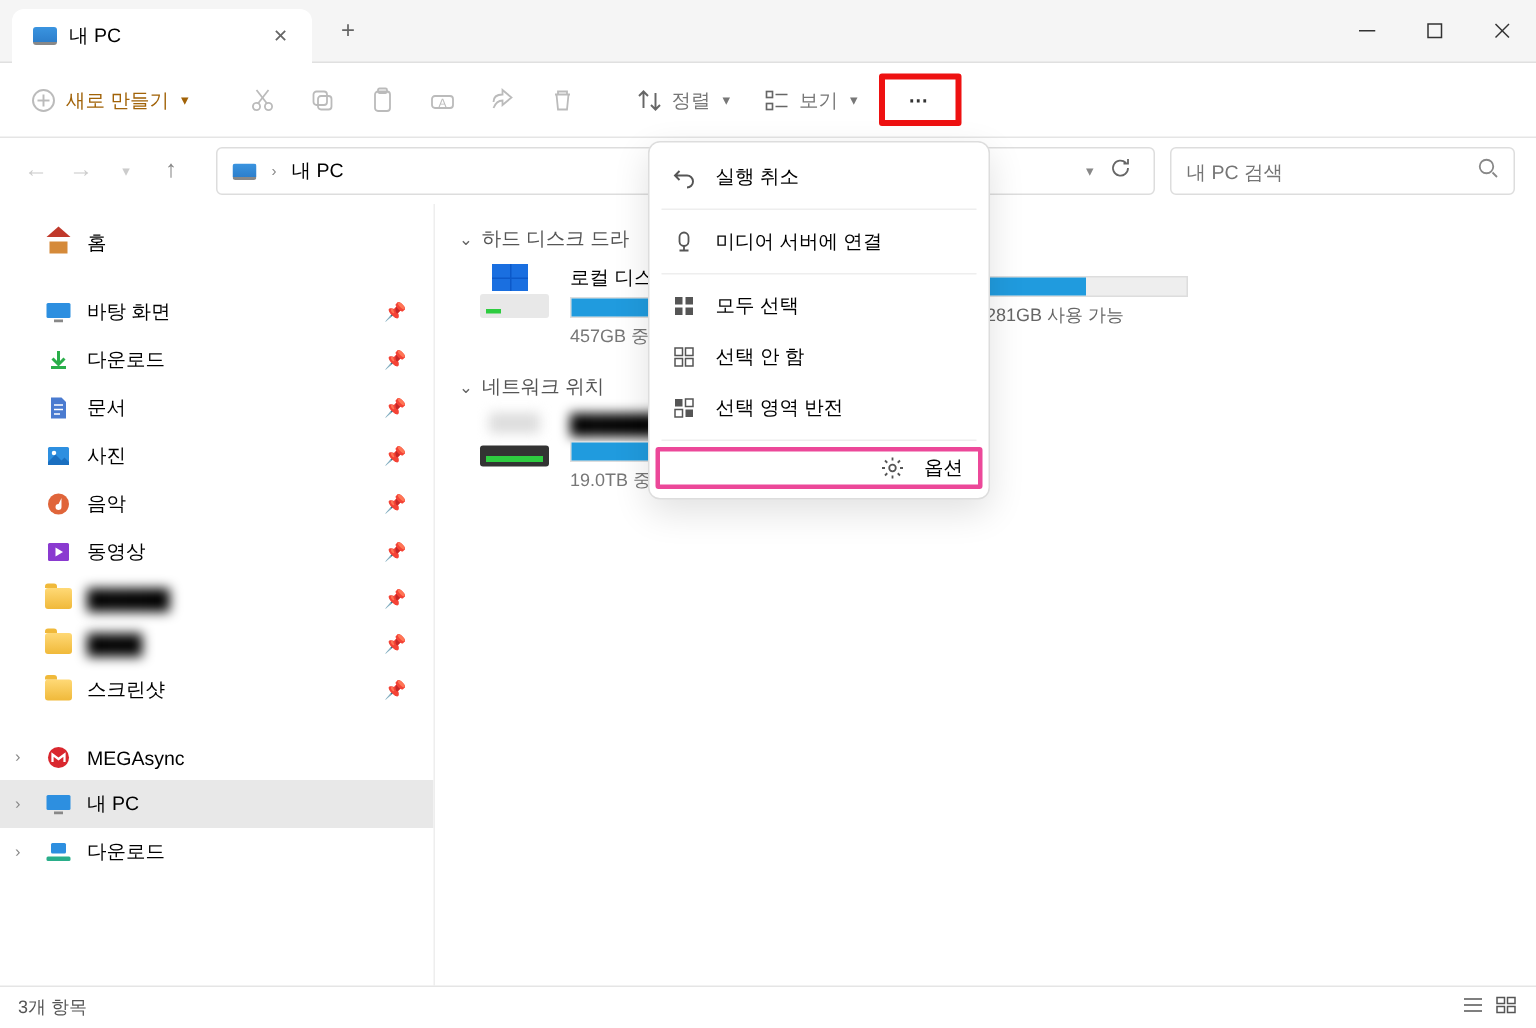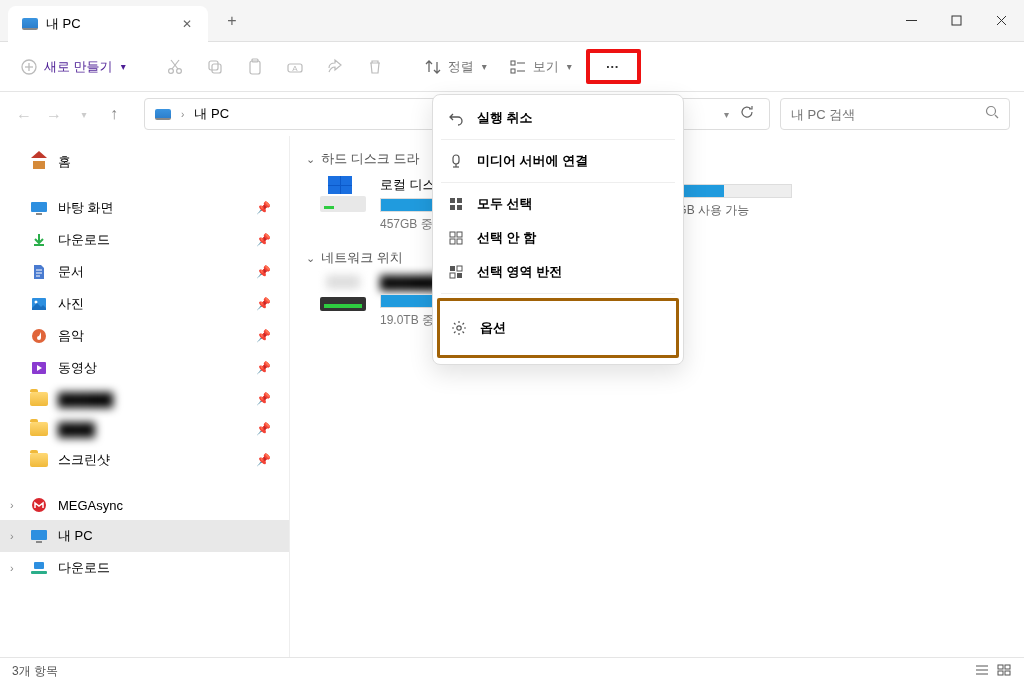--- a/index.html
+++ b/index.html
@@ -12,21 +12,21 @@
     .tab-title { font-size: 13px; flex: 1; }
     .tab-close { width: 12px; font-size: 12px; color: #666; cursor: pointer; }
     .newtab { margin-left: 10px; font-size: 16px; color: #666; width: 28px; height: 28px; display: flex; align-items: center; justify-content: center; border-radius: 4px; }
     .winbtns { margin-left: auto; display: flex; }
     .winbtn { width: 45px; height: 42px; display: flex; align-items: center; justify-content: center; font-size: 12px; color: #333; }
     .winbtn svg { width: 11px; height: 11px; }
 
     
     .toolbar { height: 50px; display: flex; align-items: center; padding: 0 12px; gap: 6px; border-bottom: 1px solid #e5e5e5; }
     .tbtn { display: flex; align-items: center; gap: 6px; padding: 6px 8px; border-radius: 4px; color: #777; font-size: 13px; }
-    .tbtn.light { color: #4c1d95; }
+    .tbtn.light { color: #a16207; }
     .tbtn svg, .tbtn .icn { width: 18px; height: 18px; }
     .tspacer { width: 12px; }
     .chev { font-size: 10px; margin-left: 2px; }
     .more-highlight { border: 4px solid #e11; padding: 6px 16px !important; border-radius: 2px; }
 
     
     .navrow { height: 44px; display: flex; align-items: center; padding: 0 14px; gap: 10px; }
     .navbtn { width: 20px; color: #888; display:flex; align-items:center; justify-content:center; }
     .navbtn.dis { color: #ccc; }
     .addressbar { flex: 1; height: 32px; border: 1px solid #ddd; border-radius: 4px; display: flex; align-items: center; padding: 0 10px; gap: 10px; background: #fff; margin-left: 10px; }
@@ -61,25 +61,25 @@
     .winlogo { position:absolute; top:0; left:8px; width:24px; height:18px; background:#0c59c9; display:grid; grid-template:1fr 1fr/1fr 1fr; gap:1px; }
     .winlogo div{ background:#1a6fe0; }
     .driveinfo { display:flex; flex-direction:column; gap:4px; }
     .drivename { font-size:13px; }
     .drivebar { width:220px; height:14px; background:#eee; position:relative; border:1px solid #ddd; }
     .drivebar .fill { position:absolute; left:0; top:0; bottom:0; background:#209bde; }
     .drivetxt { font-size:12px; color:#777; }
     .partial { color:#666; font-size:12px; }
 
     
-    .menu { position:absolute; left: 432px; top: 94px; width: 252px; background:#fff; border:1px solid #ddd; border-radius: 8px; padding: 6px 0; box-shadow: 0 8px 24px rgba(0,0,0,.12); z-index: 50; font-weight: bold; }
+    .menu { position:absolute; left: 432px; top: 94px; width: 228px; background:#fff; border:1px solid #ddd; border-radius: 8px; padding: 6px 0; box-shadow: 0 8px 24px rgba(0,0,0,.12); z-index: 50; }
     .mitem { display:flex; align-items:center; gap: 12px; padding: 8px 14px; font-size: 13px; }
     .mitem .micn { width:18px; height:18px; display:flex; align-items:center; justify-content:center; color:#555; }
     .msep { height:1px; background:#eee; margin:4px 8px; }
-    .mitem.hl { border: 3px solid #a16207; border-radius:2px; margin: 0 4px; padding: 18px 10px; }
+    .mitem.hl { border: 3px solid #ec4899; border-radius:2px; margin: 0 4px; padding: 2px 10px; justify-content: flex-end; }
 
     
     .statusbar { position:absolute; bottom:0; left:0; right:0; height:28px; border-top:1px solid #e5e5e5; display:flex; align-items:center; padding: 0 12px; font-size:12px; color:#555; }
     .statusbar .viewbtns { margin-left:auto; display:flex; gap:6px; }
 
     
     .folder { width:18px; height:14px; background:linear-gradient(#ffd976,#f0b93a); border-radius:2px; position:relative; }
     .folder:before { content:""; position:absolute; top:-3px; left:0; width:8px; height:3px; background:#f0b93a; border-radius:2px 2px 0 0; }
     .home-icn { width:16px; height:14px; position:relative; }
     .home-icn:before{content:"";position:absolute;bottom:0;left:2px;width:12px;height:8px;background:#d58a3a;}

